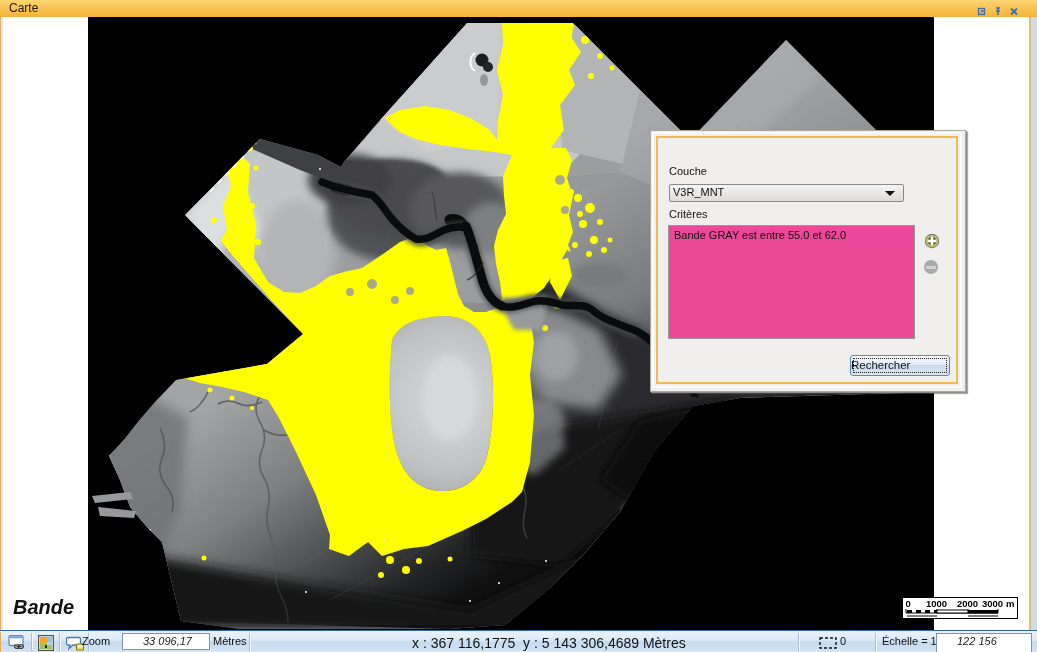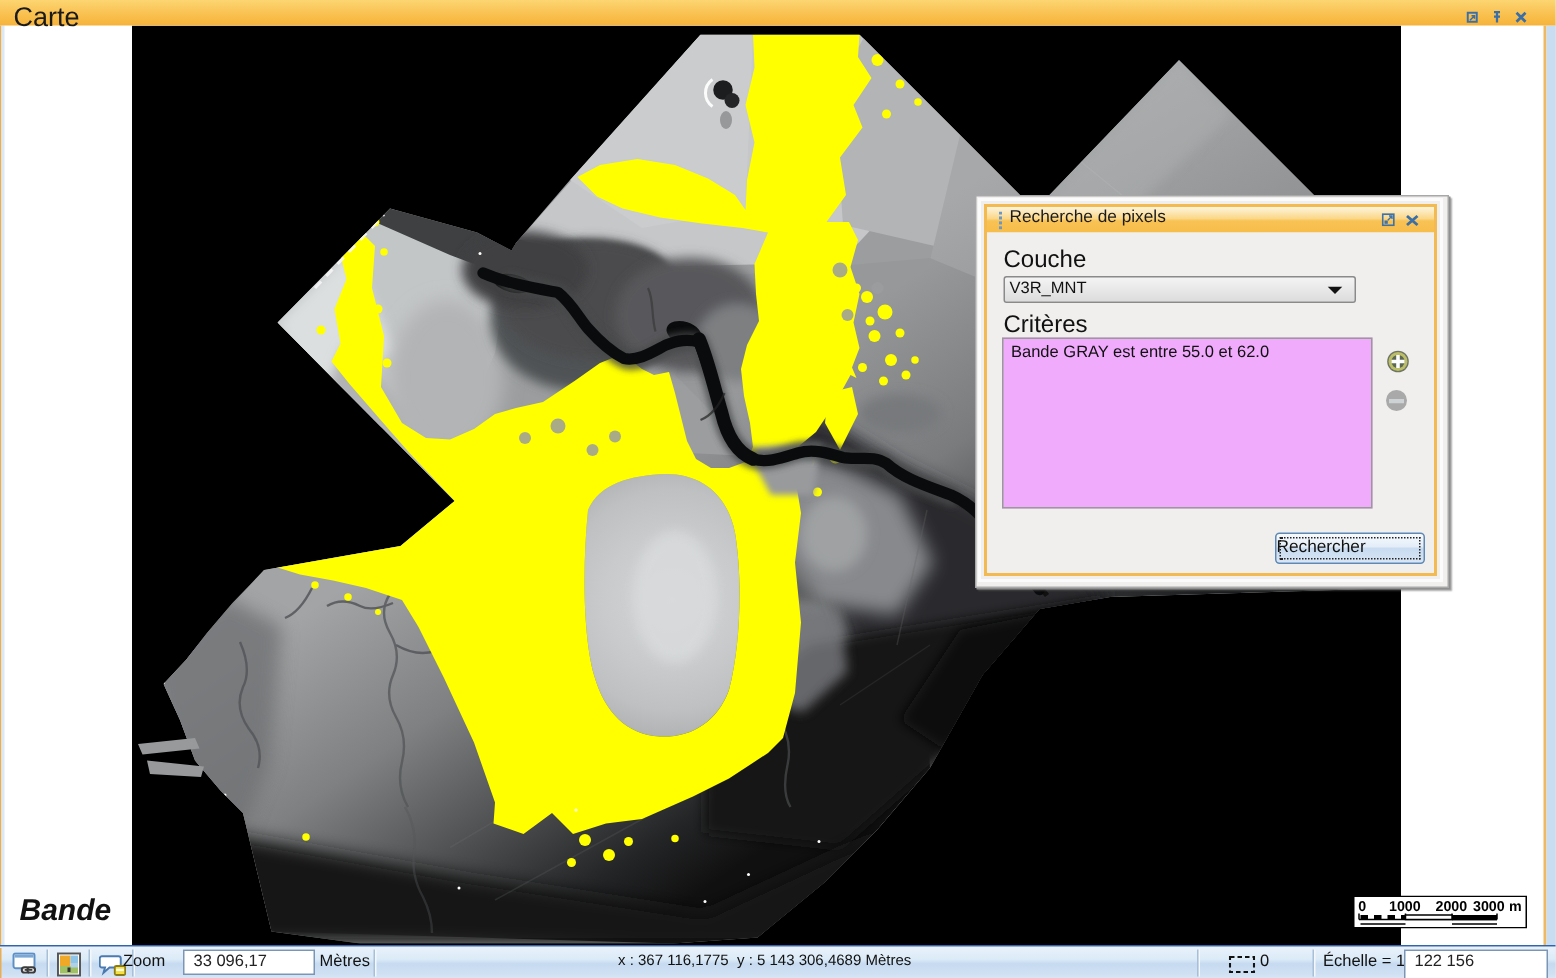--- a/index.html
+++ b/index.html
@@ -1,36 +1,36 @@
 <!DOCTYPE html>
 <html><head>
 <meta charset="utf-8">
 <style>
 html,body{margin:0;padding:0;width:1037px;height:652px;overflow:hidden;background:#fff;font-family:"Liberation Sans",sans-serif;}
 #titlebar{position:absolute;left:0;top:0;width:1037px;height:17px;background:linear-gradient(180deg,#fcd571 0%,#fac65a 40%,#f8bb45 75%,#f5b23a 100%);}
-#titlebar .t{position:absolute;left:9px;top:1px;font-size:18px;color:#1a1a1a;}
+#titlebar .t{position:absolute;left:9px;top:1px;font-size:12px;color:#1a1a1a;}
 #tbicons{position:absolute;right:18px;top:7px;}
 #leftedge{position:absolute;left:0;top:17px;width:1px;height:613px;background:#e9ae55;}
 #leftedge2{position:absolute;left:1px;top:17px;width:2px;height:613px;background:#dbe8f6;}
 #rightedge{position:absolute;left:1029px;top:17px;width:2px;height:613px;background:#edb963;}
 #rightedge2{position:absolute;left:1031px;top:17px;width:6px;height:613px;background:#c8dcf2;}
 #jmap{position:absolute;left:13px;top:596px;font-size:20px;font-weight:bold;font-style:italic;color:#111;letter-spacing:0px;}
 #statusbar{position:absolute;left:0;top:630px;width:1037px;height:22px;background:linear-gradient(180deg,#e9f2fb 0%,#dcebf8 40%,#c6daf0 55%,#cfe0f3 85%,#d8e6f6 100%);border-top:1px solid #3263ad;box-sizing:border-box;font-size:11px;color:#111;}
 .sep{position:absolute;top:2px;width:1px;height:18px;background:#a8bfd8;box-shadow:1px 0 0 #f4f8fc;}
 .sbtext{position:absolute;top:4px;}
-.sbinput{position:absolute;background:#fff;border:1px solid #7a96b4;font-size:11px;color:#222;padding:1px 0 0 6px;box-sizing:border-box;}
+.sbinput{position:absolute;background:#fff;border:1px solid #7a96b4;font-size:11px;color:#222;padding:1px 0 0 20px;box-sizing:border-box;font-style:italic;}
 #dialog{position:absolute;left:650px;top:130px;width:316px;height:262px;background:#f0efee;border:1px solid #9b9b9b;box-sizing:border-box;box-shadow:1px 1px 0 #8f8f8f, 2px 2px 1px rgba(90,90,90,0.5);border-color:#a8a8a8;}
 #dlginner{position:absolute;left:1px;top:1px;right:3px;bottom:3px;border:2px solid #fbfbfb;background:#f0efee;}
 #dlgorange{position:absolute;left:2px;top:2px;right:2px;bottom:2px;border:2px solid #f3ba51;background:#f0efee;}
 #dlgtitle{position:absolute;left:0;top:0;right:0;height:17px;background:linear-gradient(180deg,#fdf4dd 0%,#fbd888 45%,#f8c254 55%,#f7bd4a 100%);}
 #dlgtitle .tt{position:absolute;left:15px;top:1px;font-size:11.5px;color:#1b1b1b;}
 #dlgbody{position:absolute;left:0;top:17px;right:0;bottom:0;background:#f0efee;}
-.dlab{position:absolute;font-size:16px;color:#111;}
+.dlab{position:absolute;font-size:11px;color:#111;}
 #combo{position:absolute;left:11px;top:29px;width:233px;height:16px;background:linear-gradient(180deg,#f4f4f4,#dcdcdc);border:1px solid #8a8a8a;border-radius:2px;font-size:11px;color:#111;text-align:right;}
-#tarea{position:absolute;left:10px;top:70px;width:245px;height:112px;background:#f0abfc;border:1px solid #999;font-size:11px;color:#111;}
+#tarea{position:absolute;left:10px;top:70px;width:245px;height:112px;background:#ec4899;border:1px solid #999;font-size:11px;color:#111;}
 .cbtn{position:absolute;border-radius:50%;}
 #rbtn{position:absolute;left:192px;top:200px;width:98px;height:19px;background:linear-gradient(180deg,#f7fafd 0%,#e3edf8 45%,#c8dbf0 50%,#d8e6f5 100%);border:1px solid #5e88b5;border-radius:3px;}
 #rbtn .f{position:absolute;left:2px;top:2px;right:2px;bottom:2px;border:1px dotted #222;}
 #rbtn .x{position:absolute;width:100%;top:3px;font-size:11.5px;color:#111;}
 #scalebar{position:absolute;left:902px;top:597px;}
 </style>
 </head>
 <body>
 <div id="leftedge"></div>
 <div id="leftedge2"></div>
@@ -252,41 +252,20 @@
 <rect x="1.5" y="1.5" width="6" height="6"></rect>
         <path d="M3,6.5 L6,3.5 M4,3.5 h2 v2" stroke-width="1"></path>
 <path d="M21,1 v3 M19,1 h4 M19,4 h4 M21,4 v4" stroke-width="1.5"></path>
 <path d="M34,1.5 l6,6 M40,1.5 l-6,6" stroke-width="1.8"></path>
 </g>
     </svg>
 </div>
 <div id="dialog">
     <div id="dlginner">
       <div id="dlgorange">
-<div id="dlgtitle">
-  <svg style="position:absolute;left:7px;top:3px" width="4" height="12" viewBox="0 0 4 12">
-            <g fill="#6b96c8">
-              <rect x="1" y="0" width="2" height="2"></rect>
-              <rect x="1" y="3.3" width="2" height="2"></rect>
-              <rect x="1" y="6.6" width="2" height="2"></rect>
-              <rect x="1" y="9.9" width="2" height="2"></rect>
-            </g>
-          </svg>
-  <span class="tt">Recherche de pixels</span>
-  <svg style="position:absolute;right:26px;top:4px" width="9" height="9" viewBox="0 0 9 9">
-            <g stroke="#3f72a8" fill="none">
-              <rect x="0.8" y="0.8" width="7.4" height="7.4" stroke-width="1.1"></rect>
-              <rect x="2" y="5" width="2.2" height="2.2" fill="#3f72a8" stroke="none"></rect>
-              <path d="M4.2,4.8 L7,2 M5,2 h2 v2" stroke-width="0.9"></path>
-            </g>
-          </svg>
-  <svg style="position:absolute;right:10px;top:5px" width="9" height="8" viewBox="0 0 9 8">
-            <path d="M1,1 l7,6 M8,1 l-7,6" stroke="#3a6fa8" stroke-width="1.9" fill="none"></path>
-          </svg>
-</div>
 <div id="dlgbody">
   <div class="dlab" style="left:11px;top:10px">Couche</div>
   <div id="combo">
             <span style="position:absolute;left:3px;top:1px">V3R_MNT</span>
     <svg style="position:absolute;right:8px;top:6px" width="10" height="5" viewBox="0 0 10 5">
               <path d="M0,0 h10 l-5,5 z" fill="#111"></path>
             </svg>
   </div>
   <div class="dlab" style="left:11px;top:53px">Critères</div>
   <div id="tarea">
@@ -352,21 +331,21 @@
  <g>
         <rect x="10.5" y="8" width="7" height="6" rx="1" fill="#f6e23a" stroke="#8a7a1a" stroke-width="1.2"></rect>
         <path d="M11.5,10.5 h5" stroke="#fff" stroke-width="1.5"></path>
       </g>
 </svg>
 <div class="sep" style="left:88px"></div>
 <div class="sbtext" style="left:82px">Zoom</div>
 <div class="sbinput" style="left:122px;top:2px;width:88px;height:17px">33 096,17</div>
 <div class="sbtext" style="left:213px">Mètres</div>
 <div class="sep" style="left:249px"></div>
-<div class="sbtext" style="left:412px;font-size:10px">x : 367 116,1775&nbsp; y : 5 143 306,4689 Mètres</div>
+<div class="sbtext" style="left:412px;font-size:14px">x : 367 116,1775&nbsp; y : 5 143 306,4689 Mètres</div>
 <div class="sep" style="left:798px"></div>
 <svg style="position:absolute;left:819px;top:6px" width="18" height="12" viewBox="0 0 18 12">
       <rect x="1" y="1" width="16" height="10" fill="none" stroke="#111" stroke-width="1.4" stroke-dasharray="3,2"></rect>
     </svg>
 <div class="sbtext" style="left:840px">0</div>
 <div class="sep" style="left:875px"></div>
 <div class="sbtext" style="left:882px">Échelle = 1</div>
 <div class="sbinput" style="left:936px;top:2px;width:96px;height:29px">122 156</div>
 </div>
 

